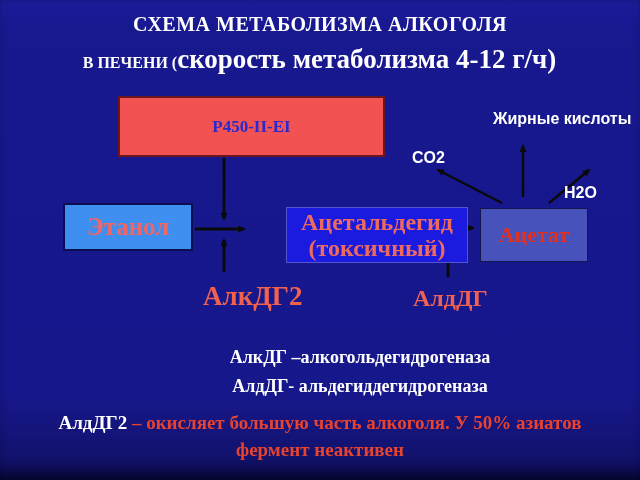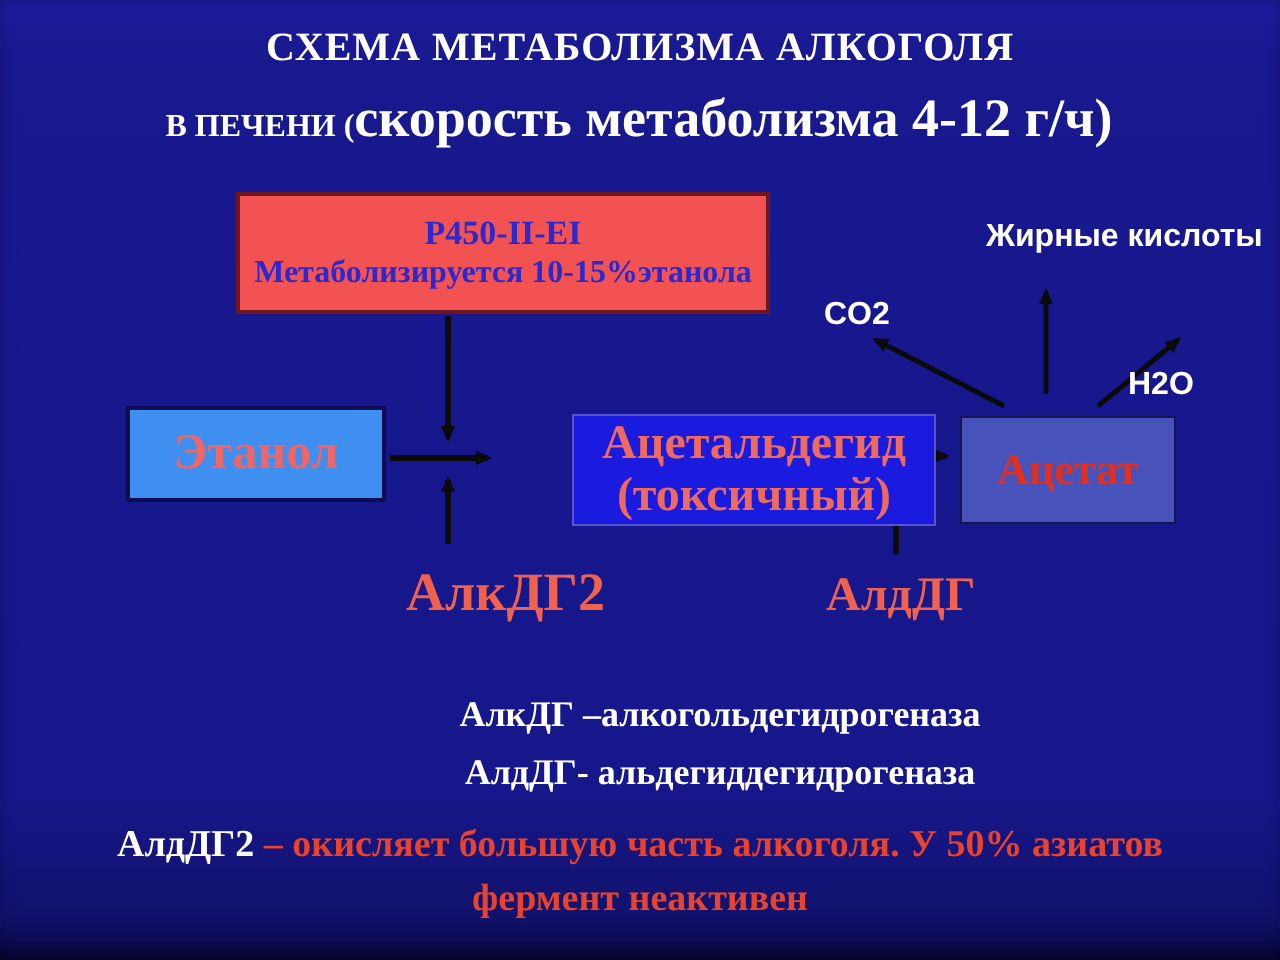--- a/index.html
+++ b/index.html
@@ -60,21 +60,20 @@
     <line x1="523" y1="197" x2="523" y2="146" stroke="#0a0a0a" stroke-width="2.5" marker-end="url(#ah)"></line>
     <line x1="549" y1="203" x2="589" y2="170" stroke="#0a0a0a" stroke-width="2.5" marker-end="url(#ah)"></line>
   </svg>
 
   <div class="abs title1">СХЕМА МЕТАБОЛИЗМА АЛКОГОЛЯ</div>
 
   <div class="abs title2"><span class="t2a">В ПЕЧЕНИ (</span><span class="t2b">скорость метаболизма 4-12 г/ч)</span></div>
 
   <div class="abs box p450">
     <div class="p450-l1">P450-II-EI</div>
-    <div class="p450-l2">Метаболизируется 10-15%этанола</div>
   </div>
 
   <div class="abs prod fatty">Жирные кислоты</div>
   <div class="abs prod co2">CO2</div>
   <div class="abs prod h2o">H2O</div>
 
   <div class="abs box ethanol">
     <span>Этанол</span>
   </div>
 

